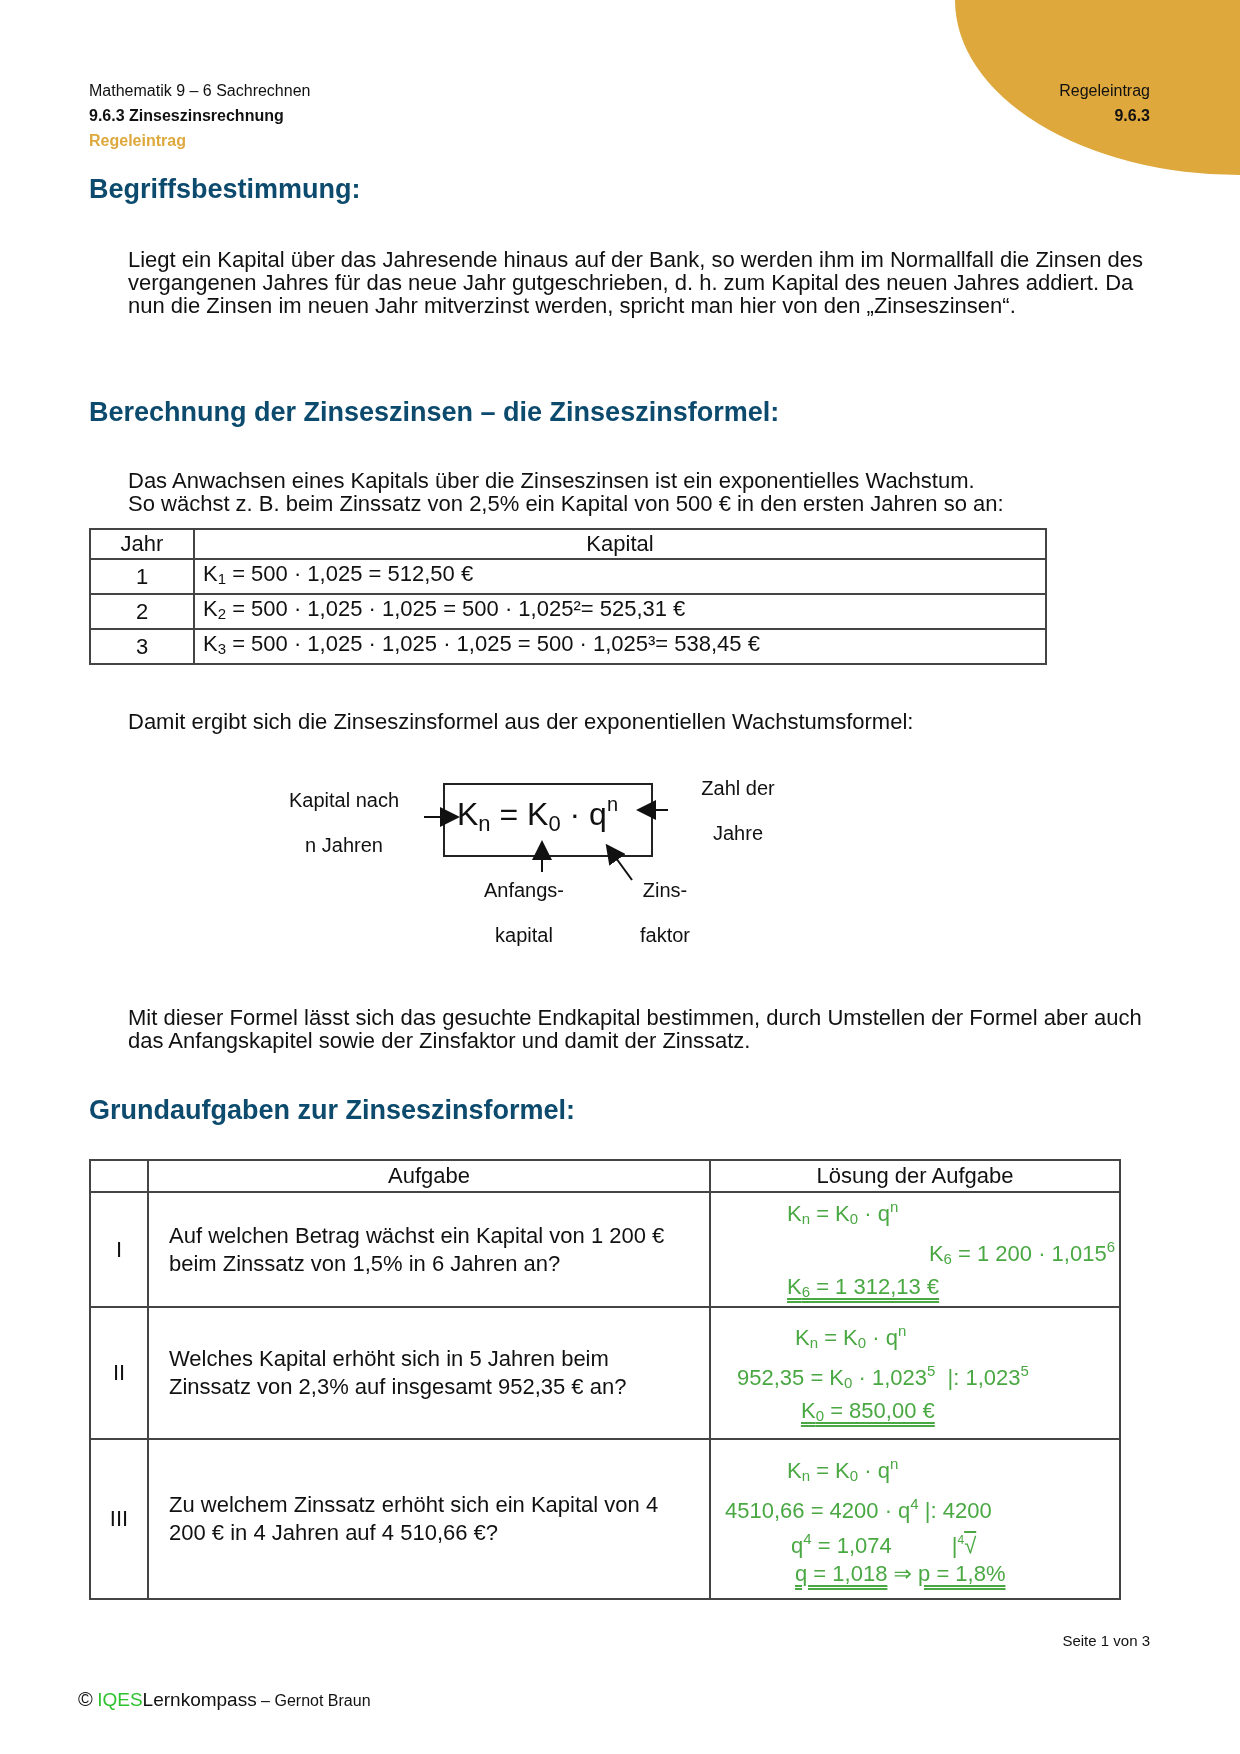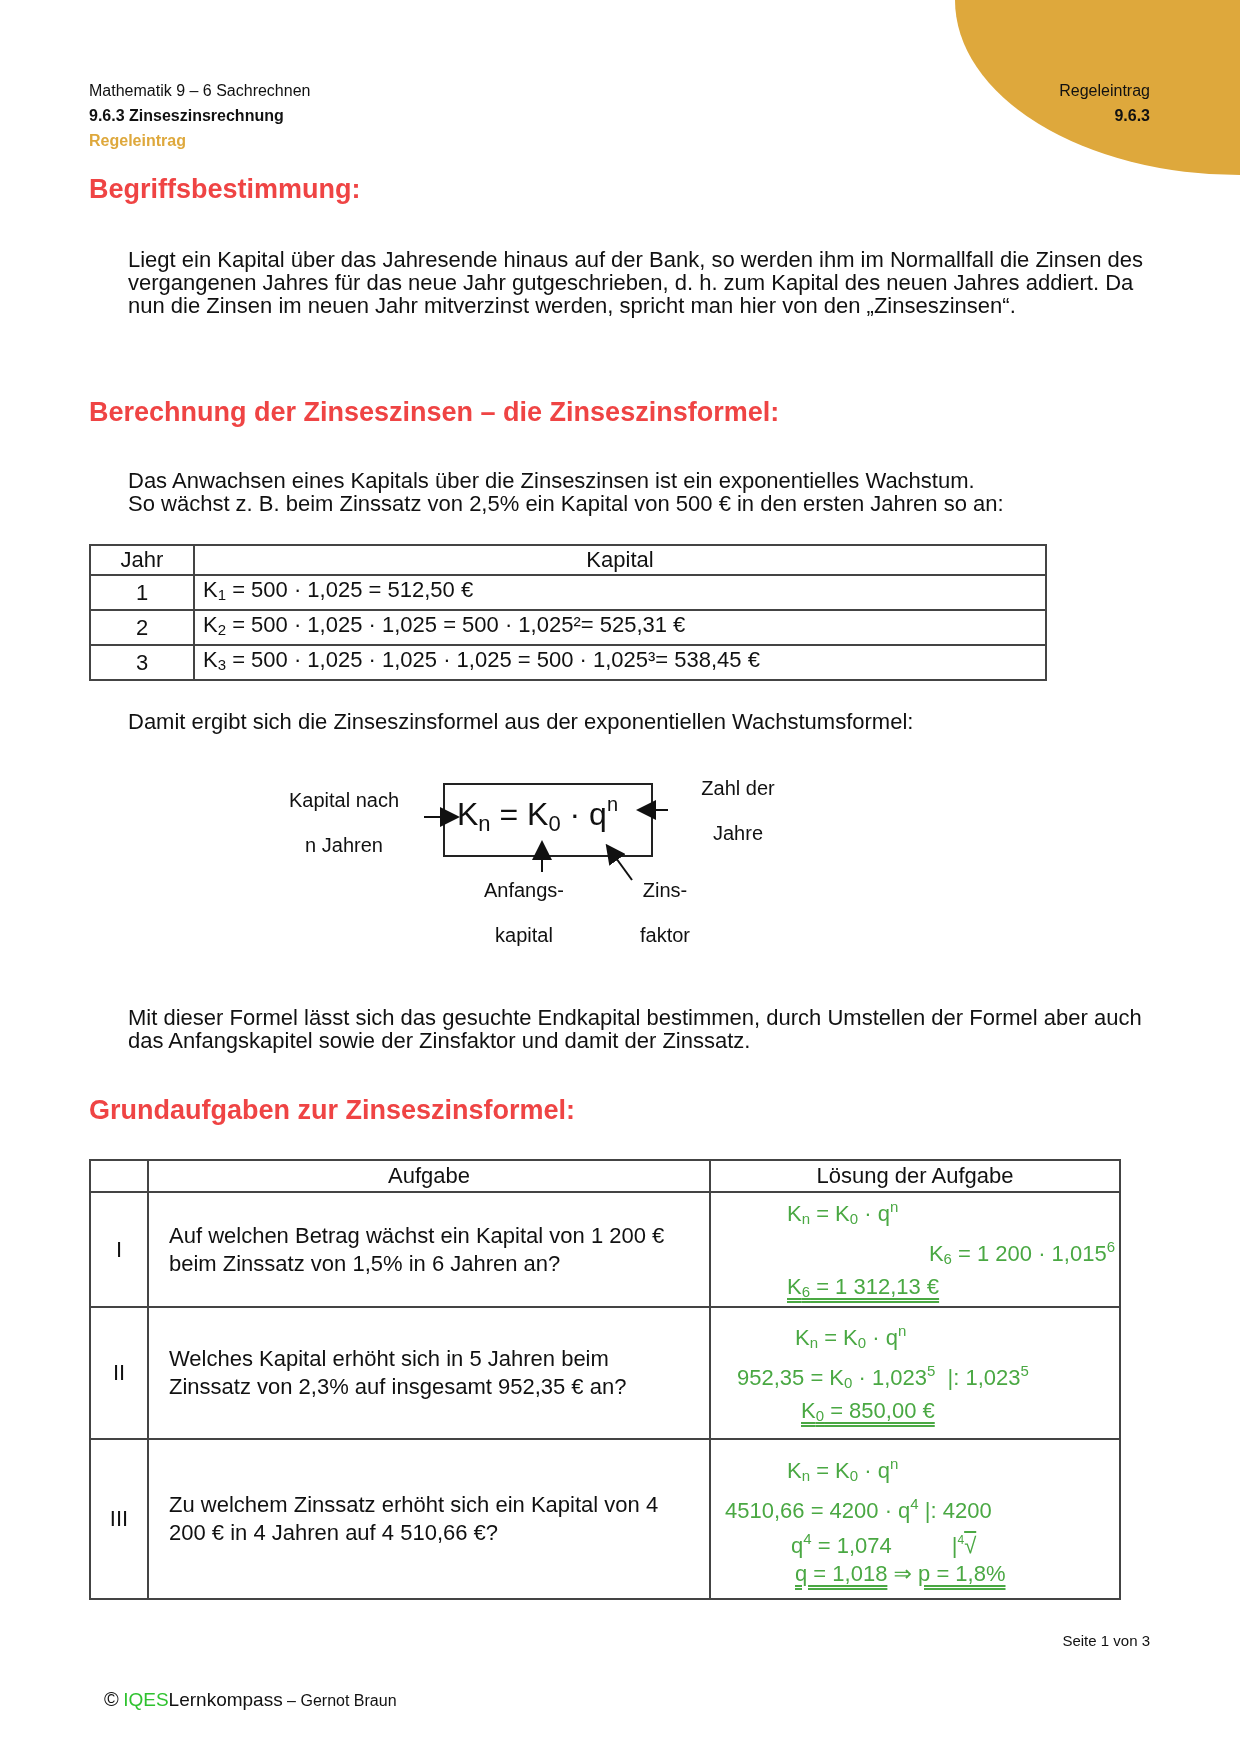--- a/index.html
+++ b/index.html
@@ -12,27 +12,27 @@
     position: absolute; left: 955px; top: 0; width: 285px; height: 175px;
     background: #dea83c;
     border-bottom-left-radius: 285px 175px;
   }
   .hdr-left { position: absolute; left: 89px; top: 78px; font-size: 16px; line-height: 25px; }
   .hdr-left .b { font-weight: bold; }
   .hdr-left .o { color: #dea83c; font-weight: bold; }
   .hdr-right { position: absolute; right: 90px; top: 78px; font-size: 16px; line-height: 25px; text-align: right; }
   .hdr-right .b { font-weight: bold; }
   h2 {
-    position: absolute; left: 89px; margin: 0; color: #ef4444;
+    position: absolute; left: 89px; margin: 0; color: #0c4a6e;
     font-size: 27px; font-weight: bold;
   }
   .para { position: absolute; left: 116px; width: 1040px; font-size: 22px; line-height: 23px; margin: 12px; }
   table { border-collapse: collapse; position: absolute; font-size: 22px; }
   td, th { border: 2px solid #444; font-weight: normal; }
-  .t1 { left: 89px; top: 544px; width: 958px; }
+  .t1 { left: 89px; top: 528px; width: 958px; }
   .t1 th, .t1 td { height: 28px; padding: 0 8px; line-height: 28px; }
   .t1 .c1 { width: 86px; text-align: center; }
   .t1 th.c2 { text-align: center; }
   sub { font-size: 15px; vertical-align: -3px; }
   sup { font-size: 15px; vertical-align: 9px; }
   .formula-box {
     position: absolute; left: 443px; top: 783px; width: 206px; height: 70px;
     border: 2px solid #222;
   }
   .formula-text { position: absolute; left: 457px; top: 793px; font-size: 32px; }
@@ -40,21 +40,21 @@
   .formula-text sup { font-size: 20px; vertical-align: 14px; }
   .lbl { position: absolute; font-size: 20px; text-align: center; line-height: 45px; }
   svg.arrows { position: absolute; left: 0; top: 0; width: 1240px; height: 1000px; pointer-events: none; }
   .t2 { left: 89px; top: 1159px; width: 1032px; }
   .t2 th { height: 28px; line-height: 28px; text-align: center; }
   .t2 .c0 { width: 54px; text-align: center; }
   .t2 .c1 { width: 520px; padding: 0 20px; line-height: 28px; }
   .t2 .c2 { color: #4aa843; text-align: center; padding: 0 4px; line-height: 28px; }
   .t2 .c2 sub, .t2 .c2 sup { font-size: 15px; }
   .dbl { text-decoration: underline double; text-underline-offset: 4px; }
-  .footer-left { position: absolute; left: 104px; top: 1688px; font-size: 16px; }
+  .footer-left { position: absolute; left: 78px; top: 1688px; font-size: 16px; }
   .footer-left .copy { font-size: 20px; }
   .footer-left .iqes { color: #2fc22f; font-size: 19px; }
   .footer-left .lk { font-size: 19px; }
   .footer-right { position: absolute; right: 90px; top: 1632px; font-size: 15px; }
 </style>
 </head>
 <body>
 
 <div class="corner"></div>
 

